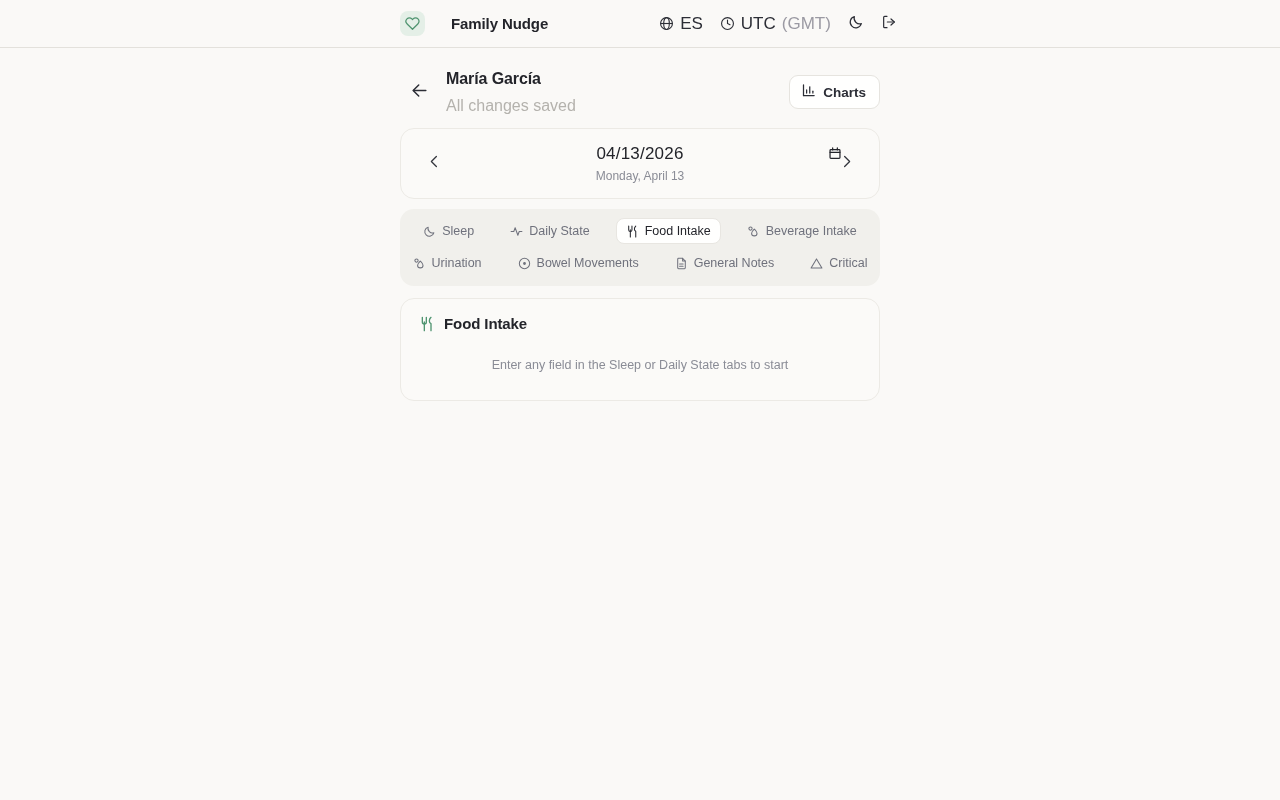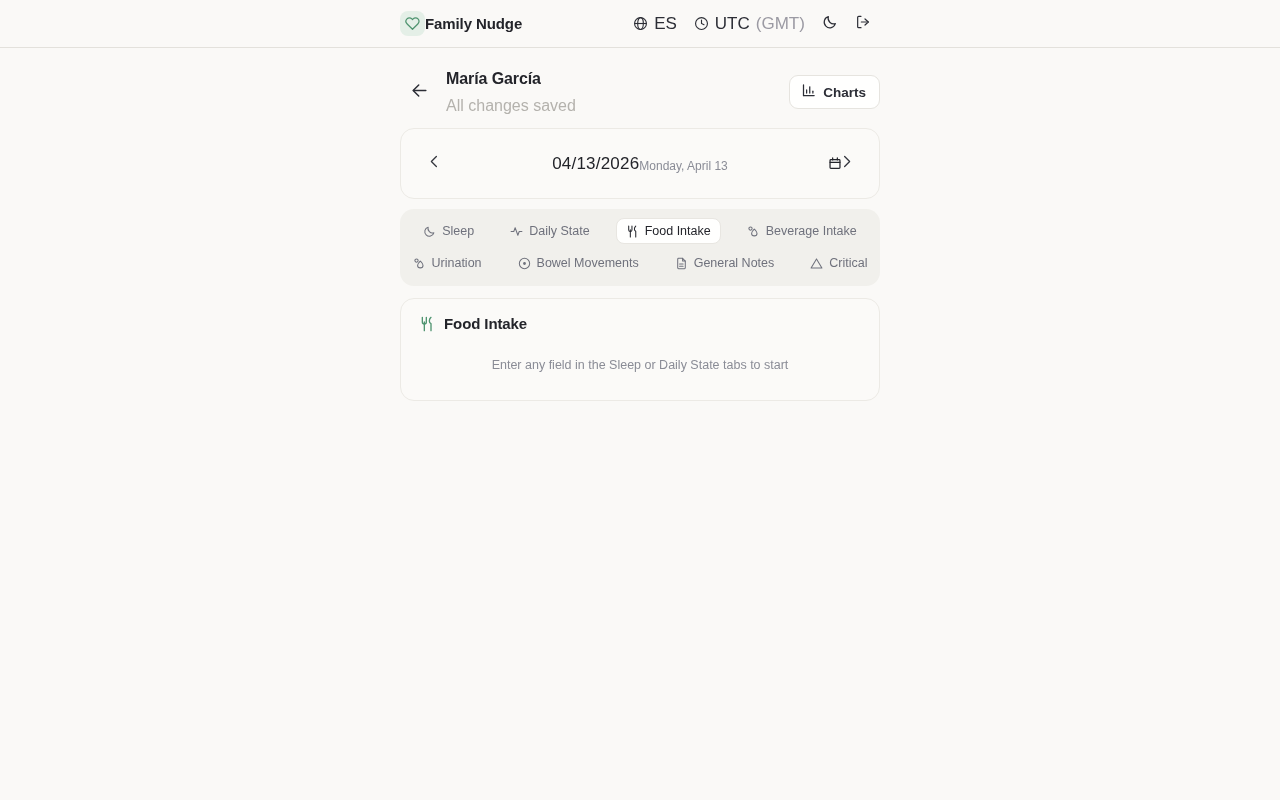--- a/index.html
+++ b/index.html
@@ -18,21 +18,21 @@
     align-items: center;
     background: #faf9f7;
     position: relative;
   }
   .appbar-inner {
     width: 100%;
     display: flex;
     align-items: center;
     padding-left: 400px;
   }
-  .brand { display: flex; align-items: center; gap: 0; }
+  .brand { display: flex; align-items: center; gap: 26px; }
   .brand-logo {
     width: 25px; height: 25px;
     border-radius: 8px;
     background: #e4efe7;
     display: flex; align-items: center; justify-content: center;
     color: #4f9470;
   }
   .brand-name {
     font-size: 15px;
     font-weight: bold;
@@ -101,21 +101,21 @@
     padding: 0 20px;
   }
   .nav-chevron {
     width: 26px; height: 26px;
     display: flex; align-items: center; justify-content: center;
     color: #33353d; cursor: pointer; flex: none;
   }
   .date-center {
     flex: 1;
     display: flex;
-    flex-direction: row;
+    flex-direction: column;
     align-items: center;
     justify-content: center;
     position: relative;
   }
   .date-main {
     font-size: 17px;
     color: #23242a;
     letter-spacing: 0.2px;
     cursor: pointer;
   }

